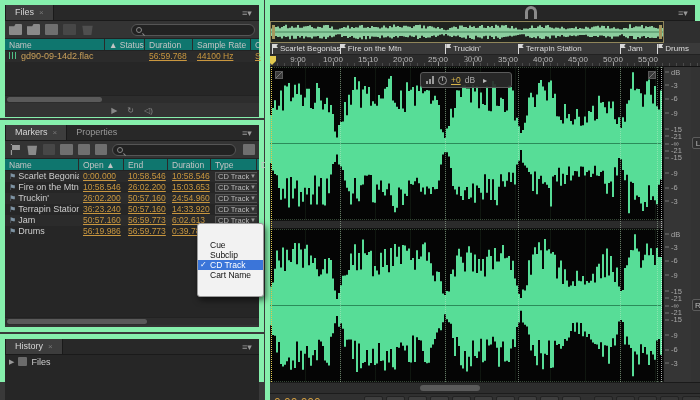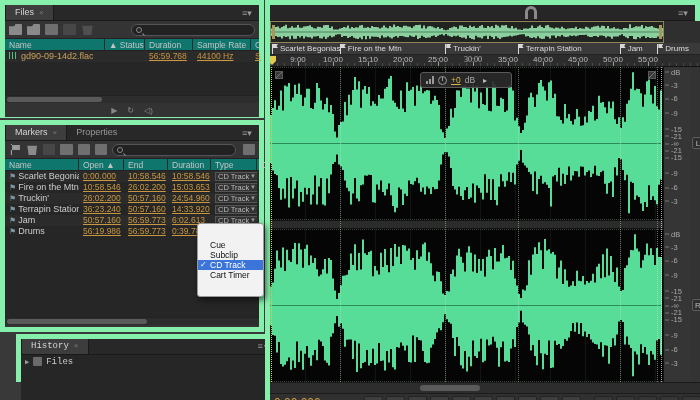--- a/index.html
+++ b/index.html
@@ -55,21 +55,21 @@
   #files-panel { left:0; top:0; width:264px; height:118px; }
   #files-foot { height:14px; display:flex; justify-content:center; gap:10px;
     align-items:center; color:#888; font-size:8px; background:#333; }
 
   
   #markers-panel { left:0; top:120px; width:264px; height:212px; }
   .mk-grid { grid-template-columns:74px 45px 44px 43px 46px 12px; }
   .fl-grid { grid-template-columns:100px 40px 48px 58px 18px; }
 
   
-  #history-panel { left:16px; top:334px; width:264px; height:48px;font-family:Liberation Mono, monospace; }
+  #history-panel { left:0; top:334px; width:264px; height:48px; }
   #history-panel .hrow { height:13px; display:flex; align-items:center; gap:4px;
     padding-left:4px; background:#262626; color:#ccc; }
   #history-panel .hbody { background:#262626; height:33px; }
   .twirl { color:#999; font-size:7px; }
   .hico { width:9px; height:9px; background:#6a6a6a; border-radius:1px; }
 
   
   #type-menu { left:197px; top:223px; width:67px; background:#f2f2f2;
     border:1px solid #9a9a9a; border-radius:3px; box-shadow:2px 3px 6px rgba(0,0,0,.6);
     padding:16px 0; z-index:50; }
@@ -494,15 +494,15 @@
             <div class="tbtn">▣</div>
           </span>
       </div>
     </div>
   </div>
 
   <div class="abs" id="type-menu">
       <div class="mi">Cue</div>
       <div class="mi">Subclip</div>
       <div class="mi sel"><span class="chk">✓</span>CD Track</div>
-      <div class="mi">Cart Timer</div>
+      <div class="mi">Cart Name</div>
     </div>
 </div>
 
 </body></html>

